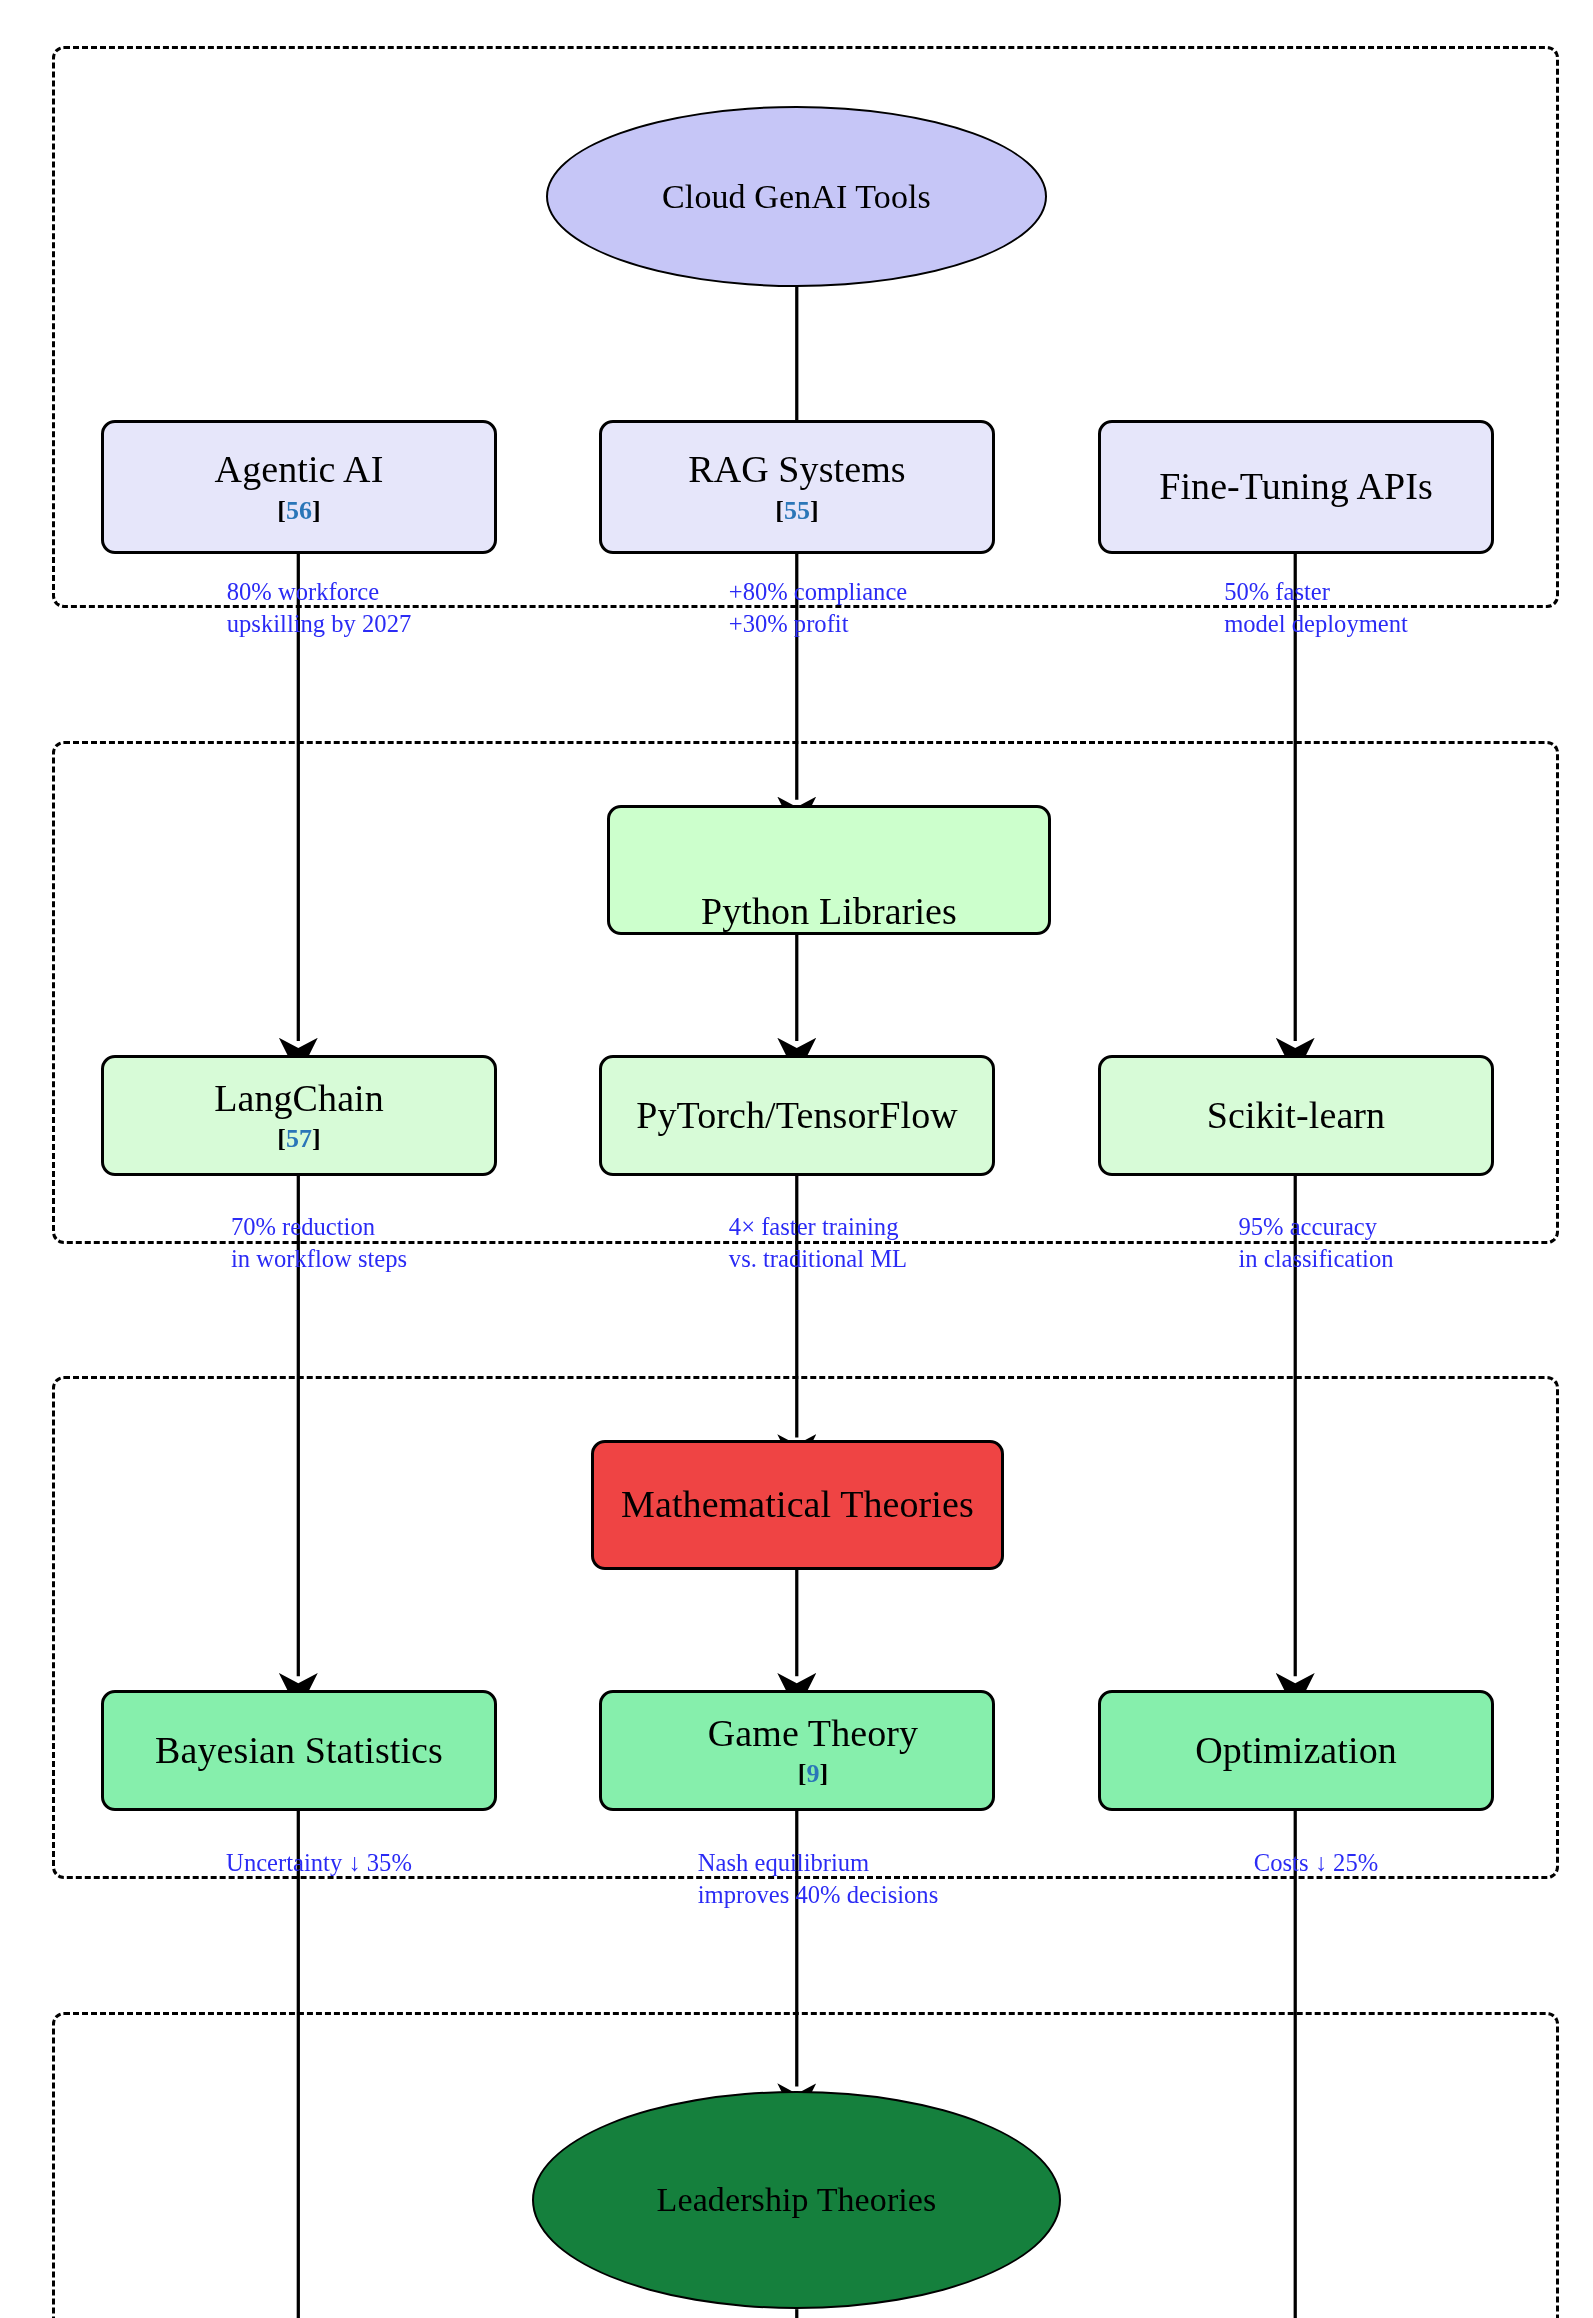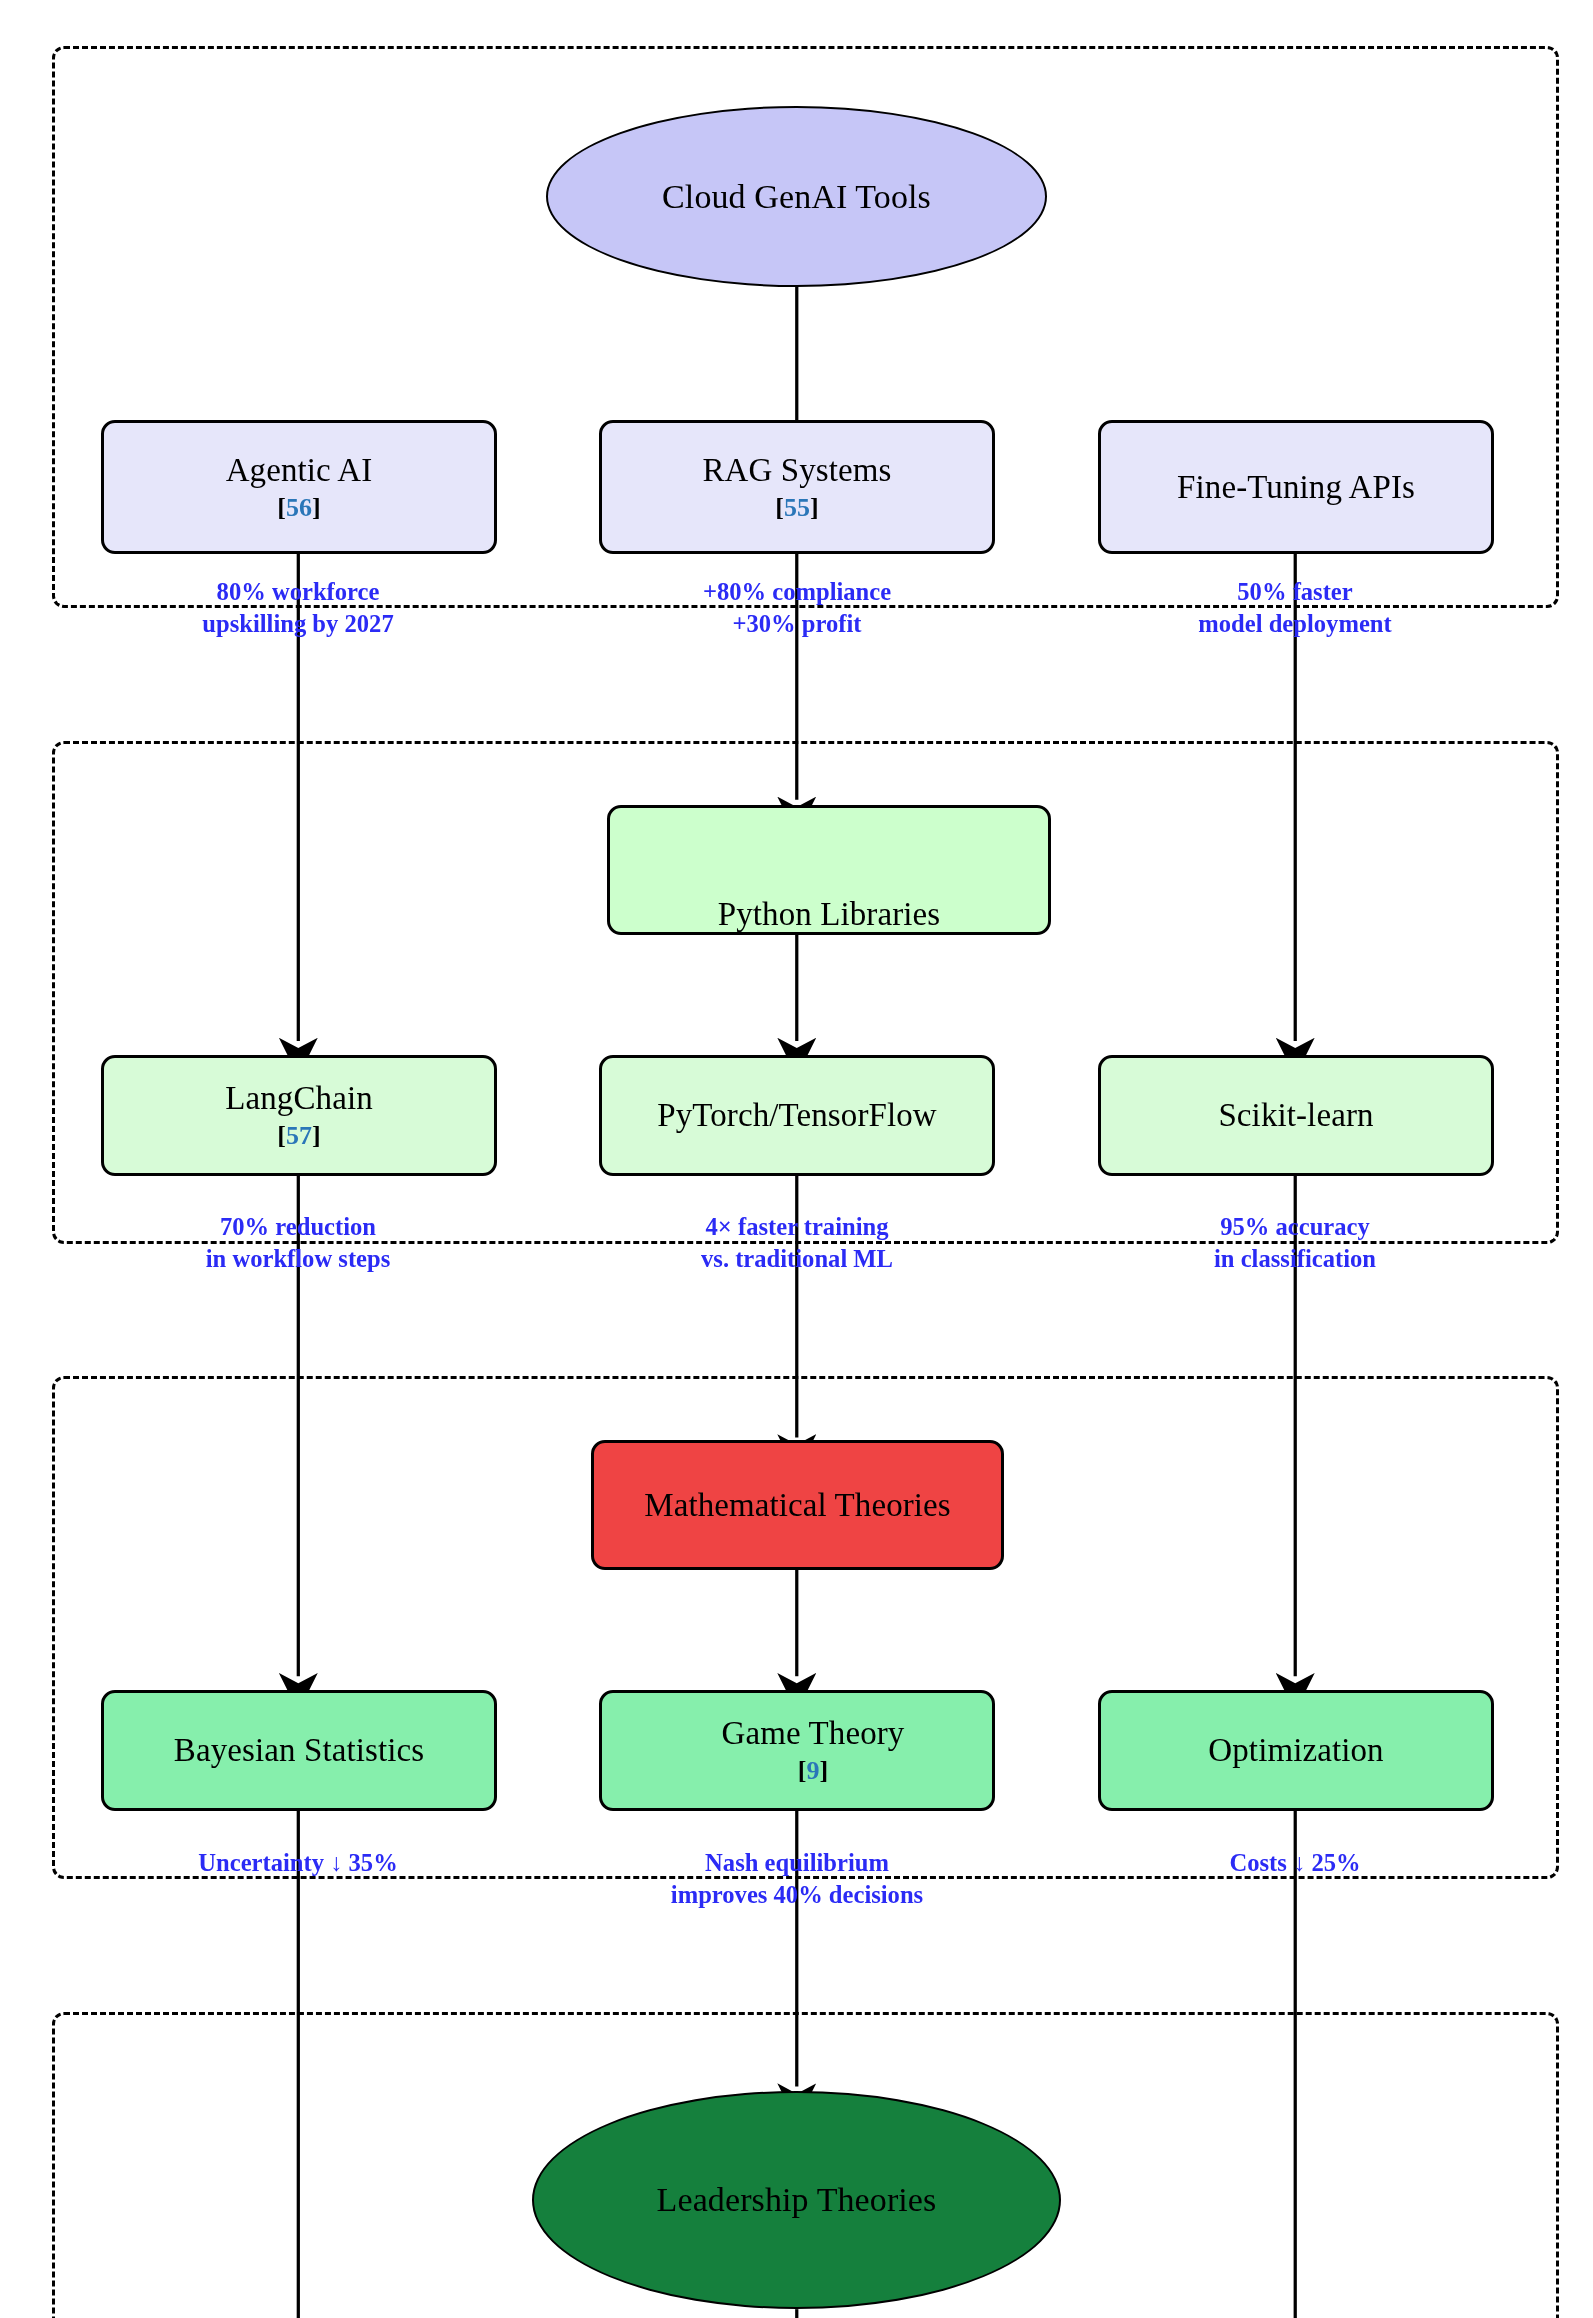--- a/index.html
+++ b/index.html
@@ -44,21 +44,21 @@
     border:3.2px solid #000000;
     text-align:center;
     line-height:1.05;
   }
   .node.rect{ border-radius:14px; }
   .node.ellipse{ border-radius:50%; border-width:2.8px; }
 
   .node-label{
     display:block;
     color:#000000;
-    font-size:33px;
+    font-size:38px;
     letter-spacing:0.1px;
     white-space:nowrap;
   }
   .node.ellipse .node-label{ font-size:34px; }
   .node-cite{
     display:block;
     margin-top:6.5px;
     font-size:26px;
     color:#000000;
     font-weight:bold;
@@ -71,27 +71,27 @@
   .fill-grn   { background:#ccffcc; }
   .fill-grn-l { background:#d7fbd7; }
   .fill-org   { background:#ef4444; }
   .fill-org-l { background:#86efac; }
   .fill-pnk   { background:#15803d; }
 
   
   .annot{
     position:absolute;
     transform:translateX(-50%);
-    text-align:center;
     color:#2b2bf5;
-    font-weight:bold;
+    font-weight:normal;
     font-size:24.6px;
     line-height:1.30;
     white-space:nowrap;
     z-index:5;
+    margin-left:21px;
   }
   .annot span{ display:block; }
 </style>
 </head>
 <body>
 
 <div id="canvas">
 
   <div class="group-box" style="left:52px;  top:46px;  width:1507px; height:562px;"></div>
   <div class="group-box" style="left:52px;  top:741px; width:1507px; height:503px;"></div>

